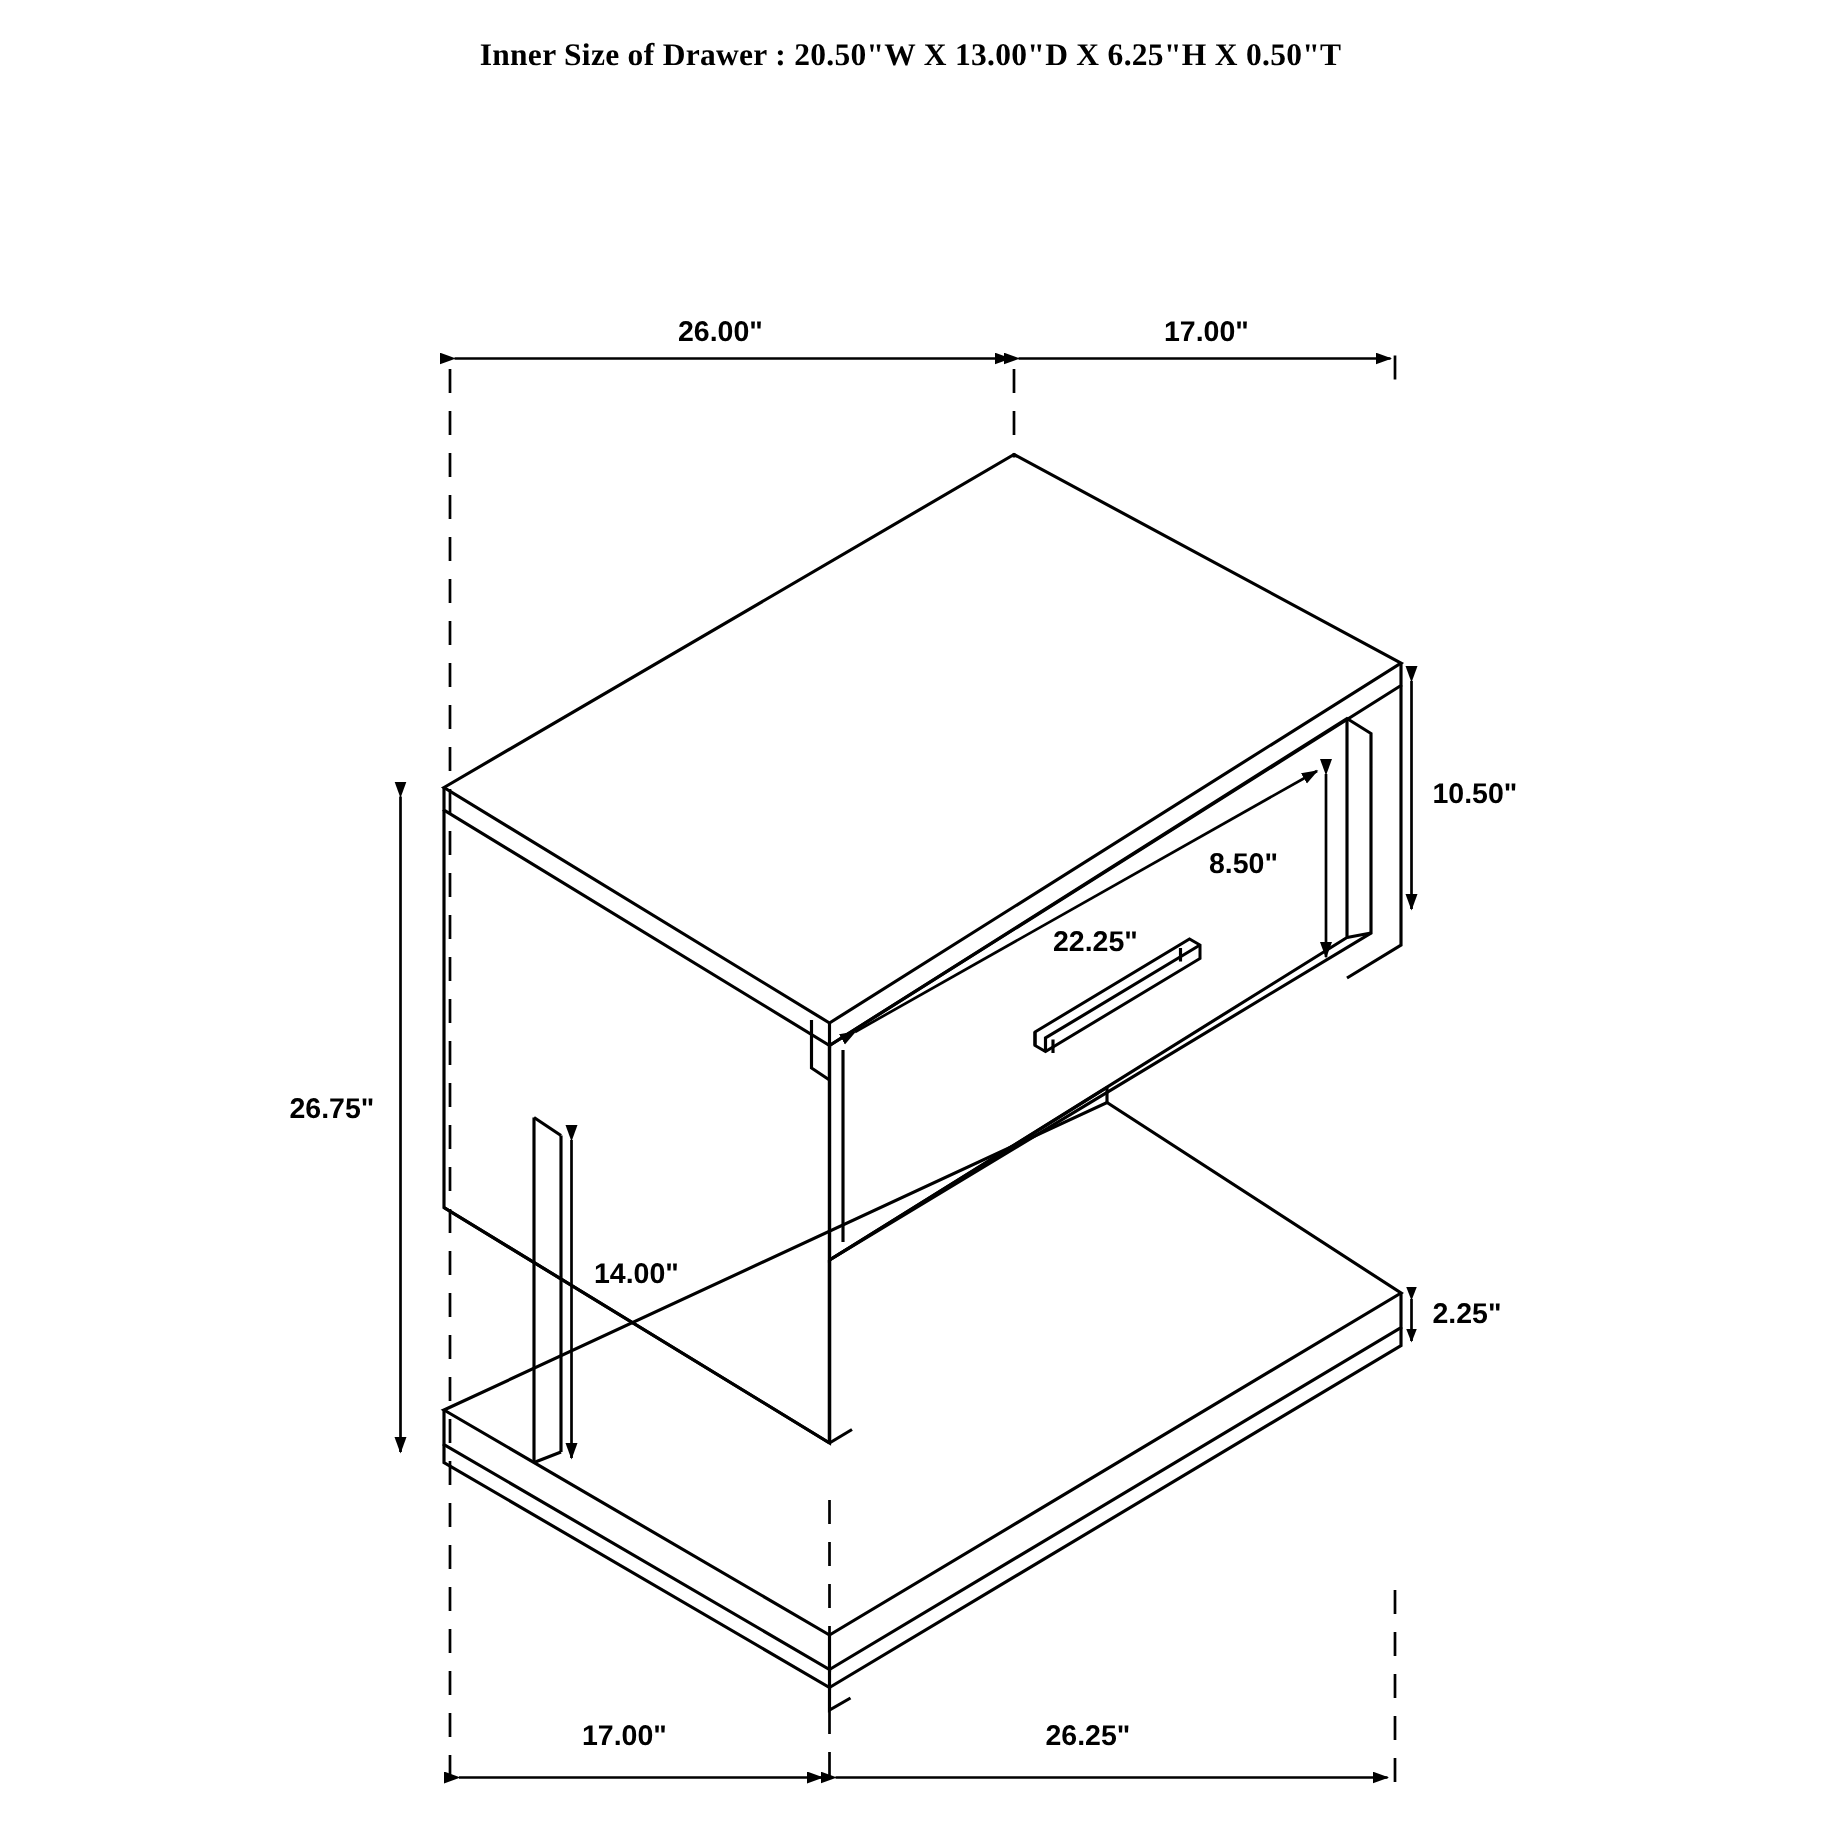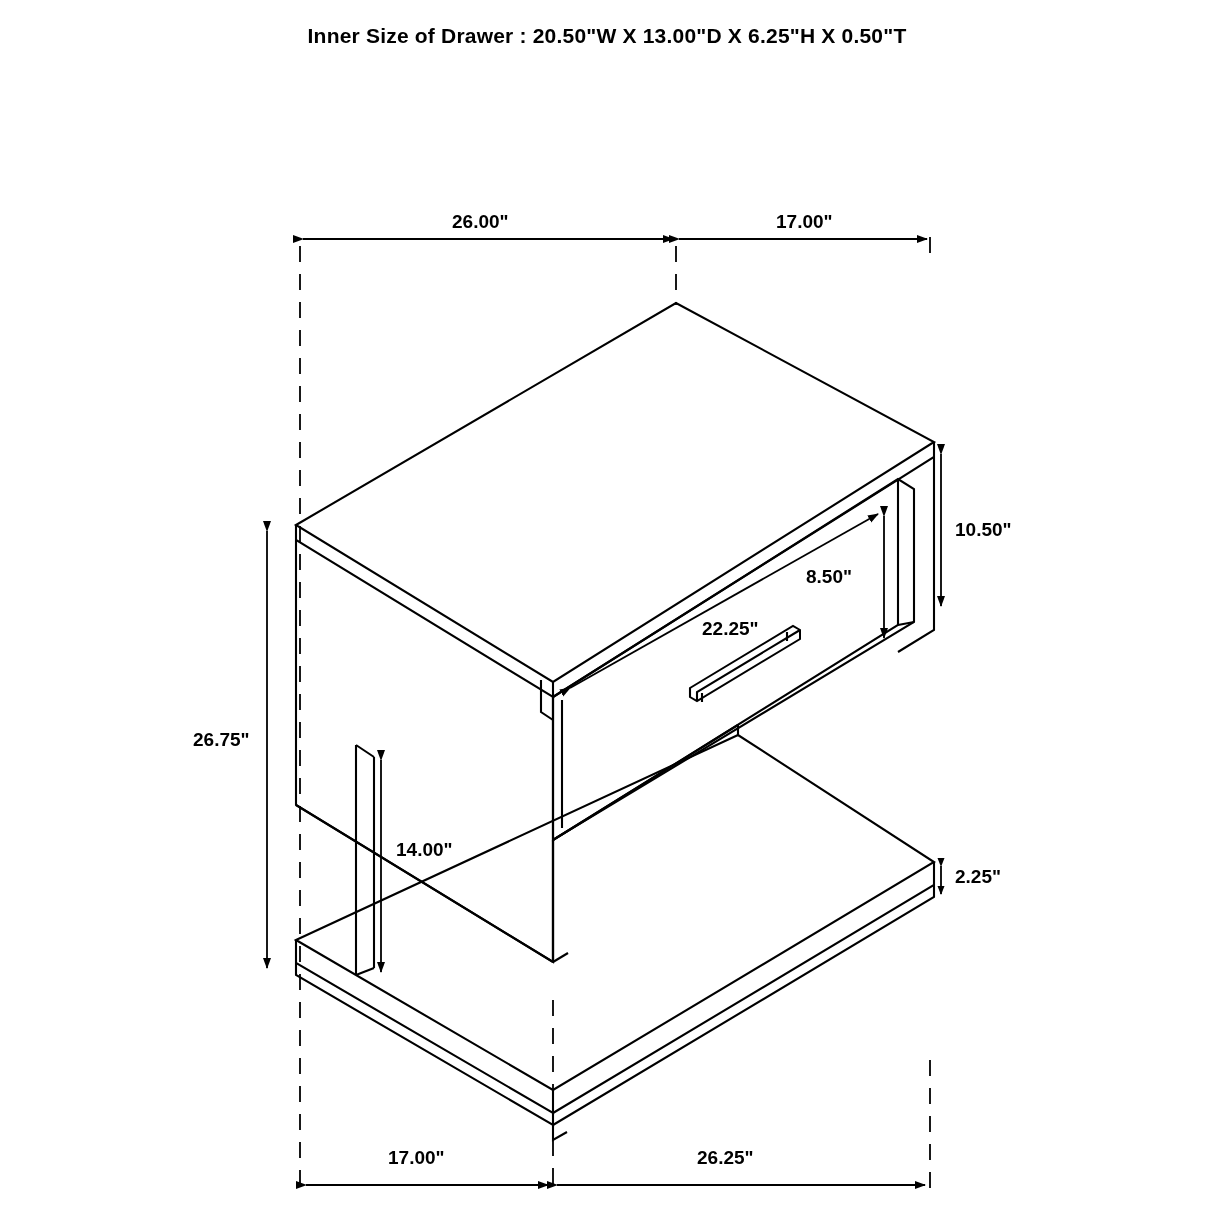--- a/index.html
+++ b/index.html
@@ -18,20 +18,21 @@
   #title {
     position: absolute;
     top: 24px;
     left: 0;
     width: 1214px;
     text-align: center;
     font-size: 21px;
     font-weight: bold;
     color: #000000;
     letter-spacing: 0.2px;
+    font-family: Liberation Serif, serif;
   }
   svg.diagram {
     position: absolute;
     top: 0;
     left: 0;
     width: 1214px;
     height: 1214px;
   }
   .dimlabel {
     position: absolute;

